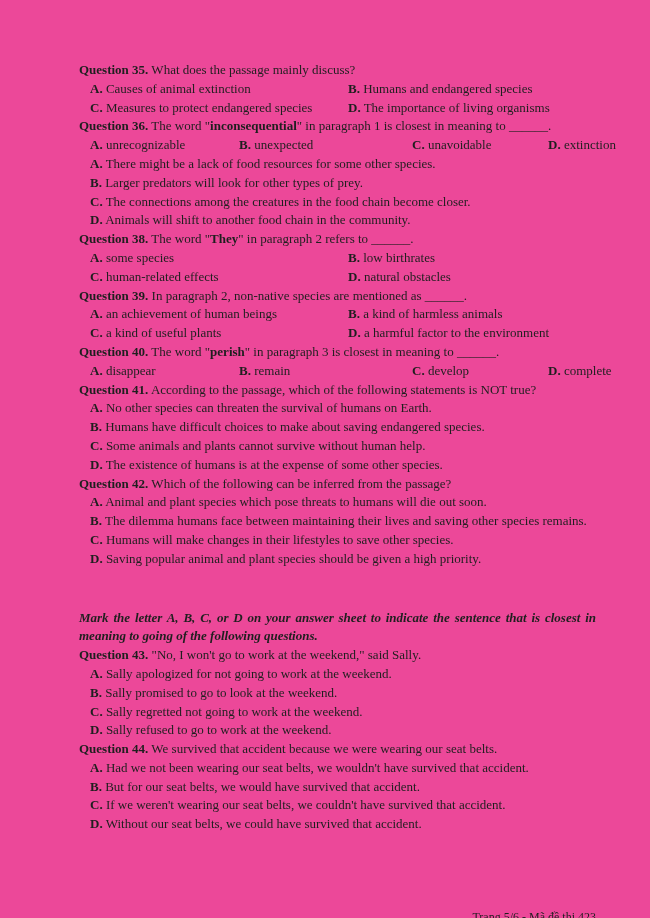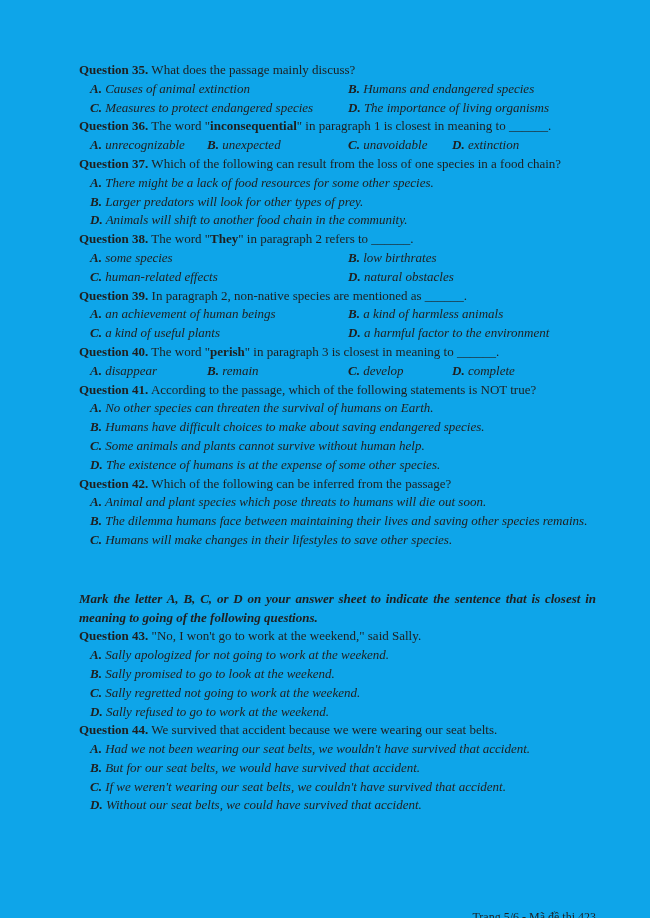--- a/index.html
+++ b/index.html
@@ -5,32 +5,32 @@
   * { box-sizing: border-box; }
   html, body { margin: 0; padding: 0; }
   body {
     width: 650px; height: 918px;
     background: #ffffff;
     color: #1f1f1f;
     font-family: "Liberation Serif", serif;
     position: relative;
     overflow: hidden;
   }
-  .page { position: absolute; inset: 0; background: #0ea5e9; padding-left: 44px; }
+  .page { position: absolute; inset: 0; background: #ec4899; padding-left: 44px; }
   .content {
     position: absolute; left: 79px; top: 61px; width: 517px;
     font-size: 13px; line-height: 18.8px;
   }
   .bold { font-weight: bold; }
   .stem { margin: 0; white-space: nowrap; }
   .opts { margin-left: 11px; }
-  .opts .opt { white-space: nowrap; font-style: italic; }
+  .opts .opt { white-space: nowrap; }
   .opts.stacked .opt { display: block; }
   .opts.two  { display: grid; grid-template-columns: 258px 1fr; }
-  .opts.four { display: grid; grid-template-columns: 117px 141px 104px 1fr; }
+  .opts.four { display: grid; grid-template-columns: 117px 141px 104px 1fr; gap: 32px; }
   .instruction { margin-top: 40px; font-weight: bold; font-style: italic; }
   .instr-line1 { text-align: justify; text-align-last: justify; }
   .footer {
     position: absolute; top: 908px; right: 54px;
     font-size: 12px; line-height: 18.8px; color: #1f1f1f;
   }
 </style>
 </head>
 <body>
 
@@ -49,24 +49,24 @@
         <div class="q">
           <p class="stem"><b class="bold">Question 36.</b> <span>The word "</span><b class="bold">inconsequential</b><span>" in paragraph 1 is closest in meaning to ______.</span></p>
           <div class="opts four">
             <span class="opt"><b class="bold">A.</b> <span>unrecognizable</span></span>
             <span class="opt"><b class="bold">B.</b> <span>unexpected</span></span>
             <span class="opt"><b class="bold">C.</b> <span>unavoidable</span></span>
             <span class="opt"><b class="bold">D.</b> <span>extinction</span></span>
           </div>
         </div>
         <div class="q">
-          <p class="stem"><b class="bold">Question 37.</b> <span>Which of the following can result from the loss of one species in a food chain?</span><b class="bold"></b><span></span></p>
           <div class="opts stacked">
             <span class="opt"><b class="bold">A.</b> <span>There might be a lack of food resources for some other species.</span></span>
             <span class="opt"><b class="bold">B.</b> <span>Larger predators will look for other types of prey.</span></span>
+            <span class="opt"><b class="bold">C.</b> <span>The connections among the creatures in the food chain become closer.</span></span>
             <span class="opt"><b class="bold">D.</b> <span>Animals will shift to another food chain in the community.</span></span>
           </div>
         </div>
         <div class="q">
           <p class="stem"><b class="bold">Question 38.</b> <span>The word "</span><b class="bold">They</b><span>" in paragraph 2 refers to ______.</span></p>
           <div class="opts two">
             <span class="opt"><b class="bold">A.</b> <span>some species</span></span>
             <span class="opt"><b class="bold">B.</b> <span>low birthrates</span></span>
             <span class="opt"><b class="bold">C.</b> <span>human-related effects</span></span>
             <span class="opt"><b class="bold">D.</b> <span>natural obstacles</span></span>
@@ -98,20 +98,21 @@
             <span class="opt"><b class="bold">C.</b> <span>Some animals and plants cannot survive without human help.</span></span>
             <span class="opt"><b class="bold">D.</b> <span>The existence of humans is at the expense of some other species.</span></span>
           </div>
         </div>
         <div class="q">
           <p class="stem"><b class="bold">Question 42.</b> <span>Which of the following can be inferred from the passage?</span><b class="bold"></b><span></span></p>
           <div class="opts stacked">
             <span class="opt"><b class="bold">A.</b> <span>Animal and plant species which pose threats to humans will die out soon.</span></span>
             <span class="opt"><b class="bold">B.</b> <span>The dilemma humans face between maintaining their lives and saving other species remains.</span></span>
             <span class="opt"><b class="bold">C.</b> <span>Humans will make changes in their lifestyles to save other species.</span></span>
+            <span class="opt"><b class="bold">D.</b> <span>Saving popular animal and plant species should be given a high priority.</span></span>
           </div>
         </div>
       </div>
     <div class="instruction">
       <div class="instr-line1">Mark the letter A, B, C, or D on your answer sheet to indicate the sentence that is closest in</div>
       <div class="instr-line2">meaning to going of the following questions.</div>
     </div>
     <div id="part2">
         <div class="q">
           <p class="stem"><b class="bold">Question 43.</b> <span>"No, I won't go to work at the weekend," said Sally.</span><b class="bold"></b><span></span></p>

